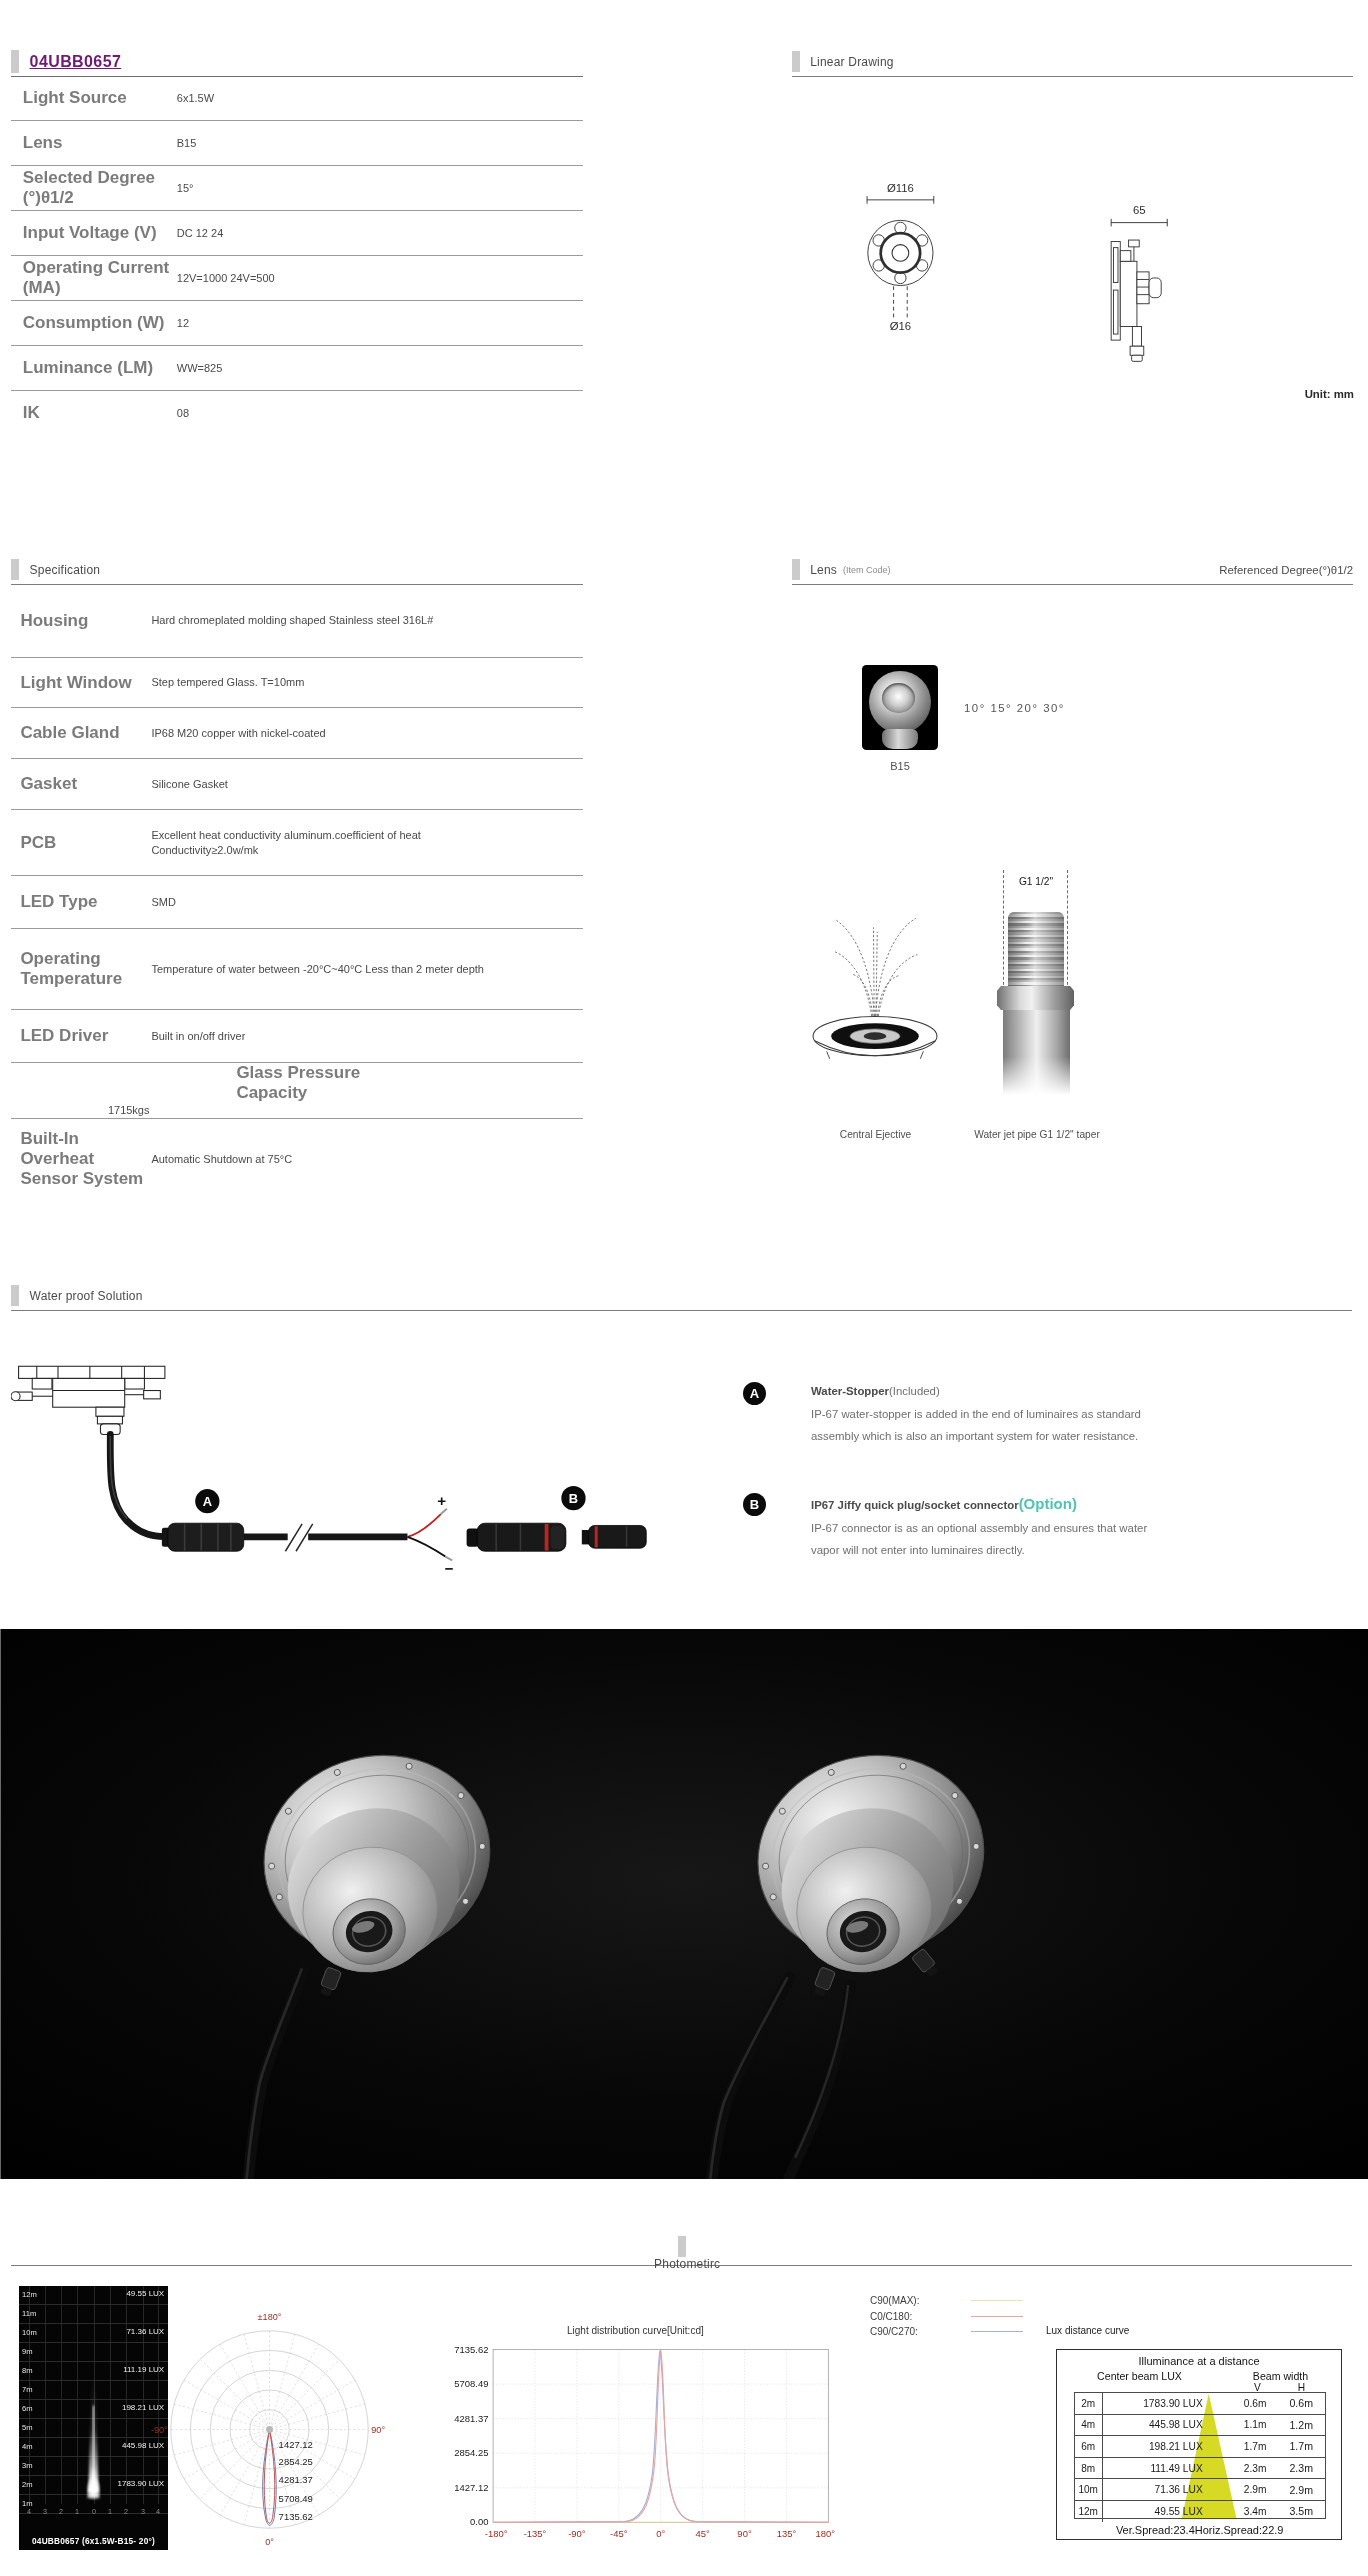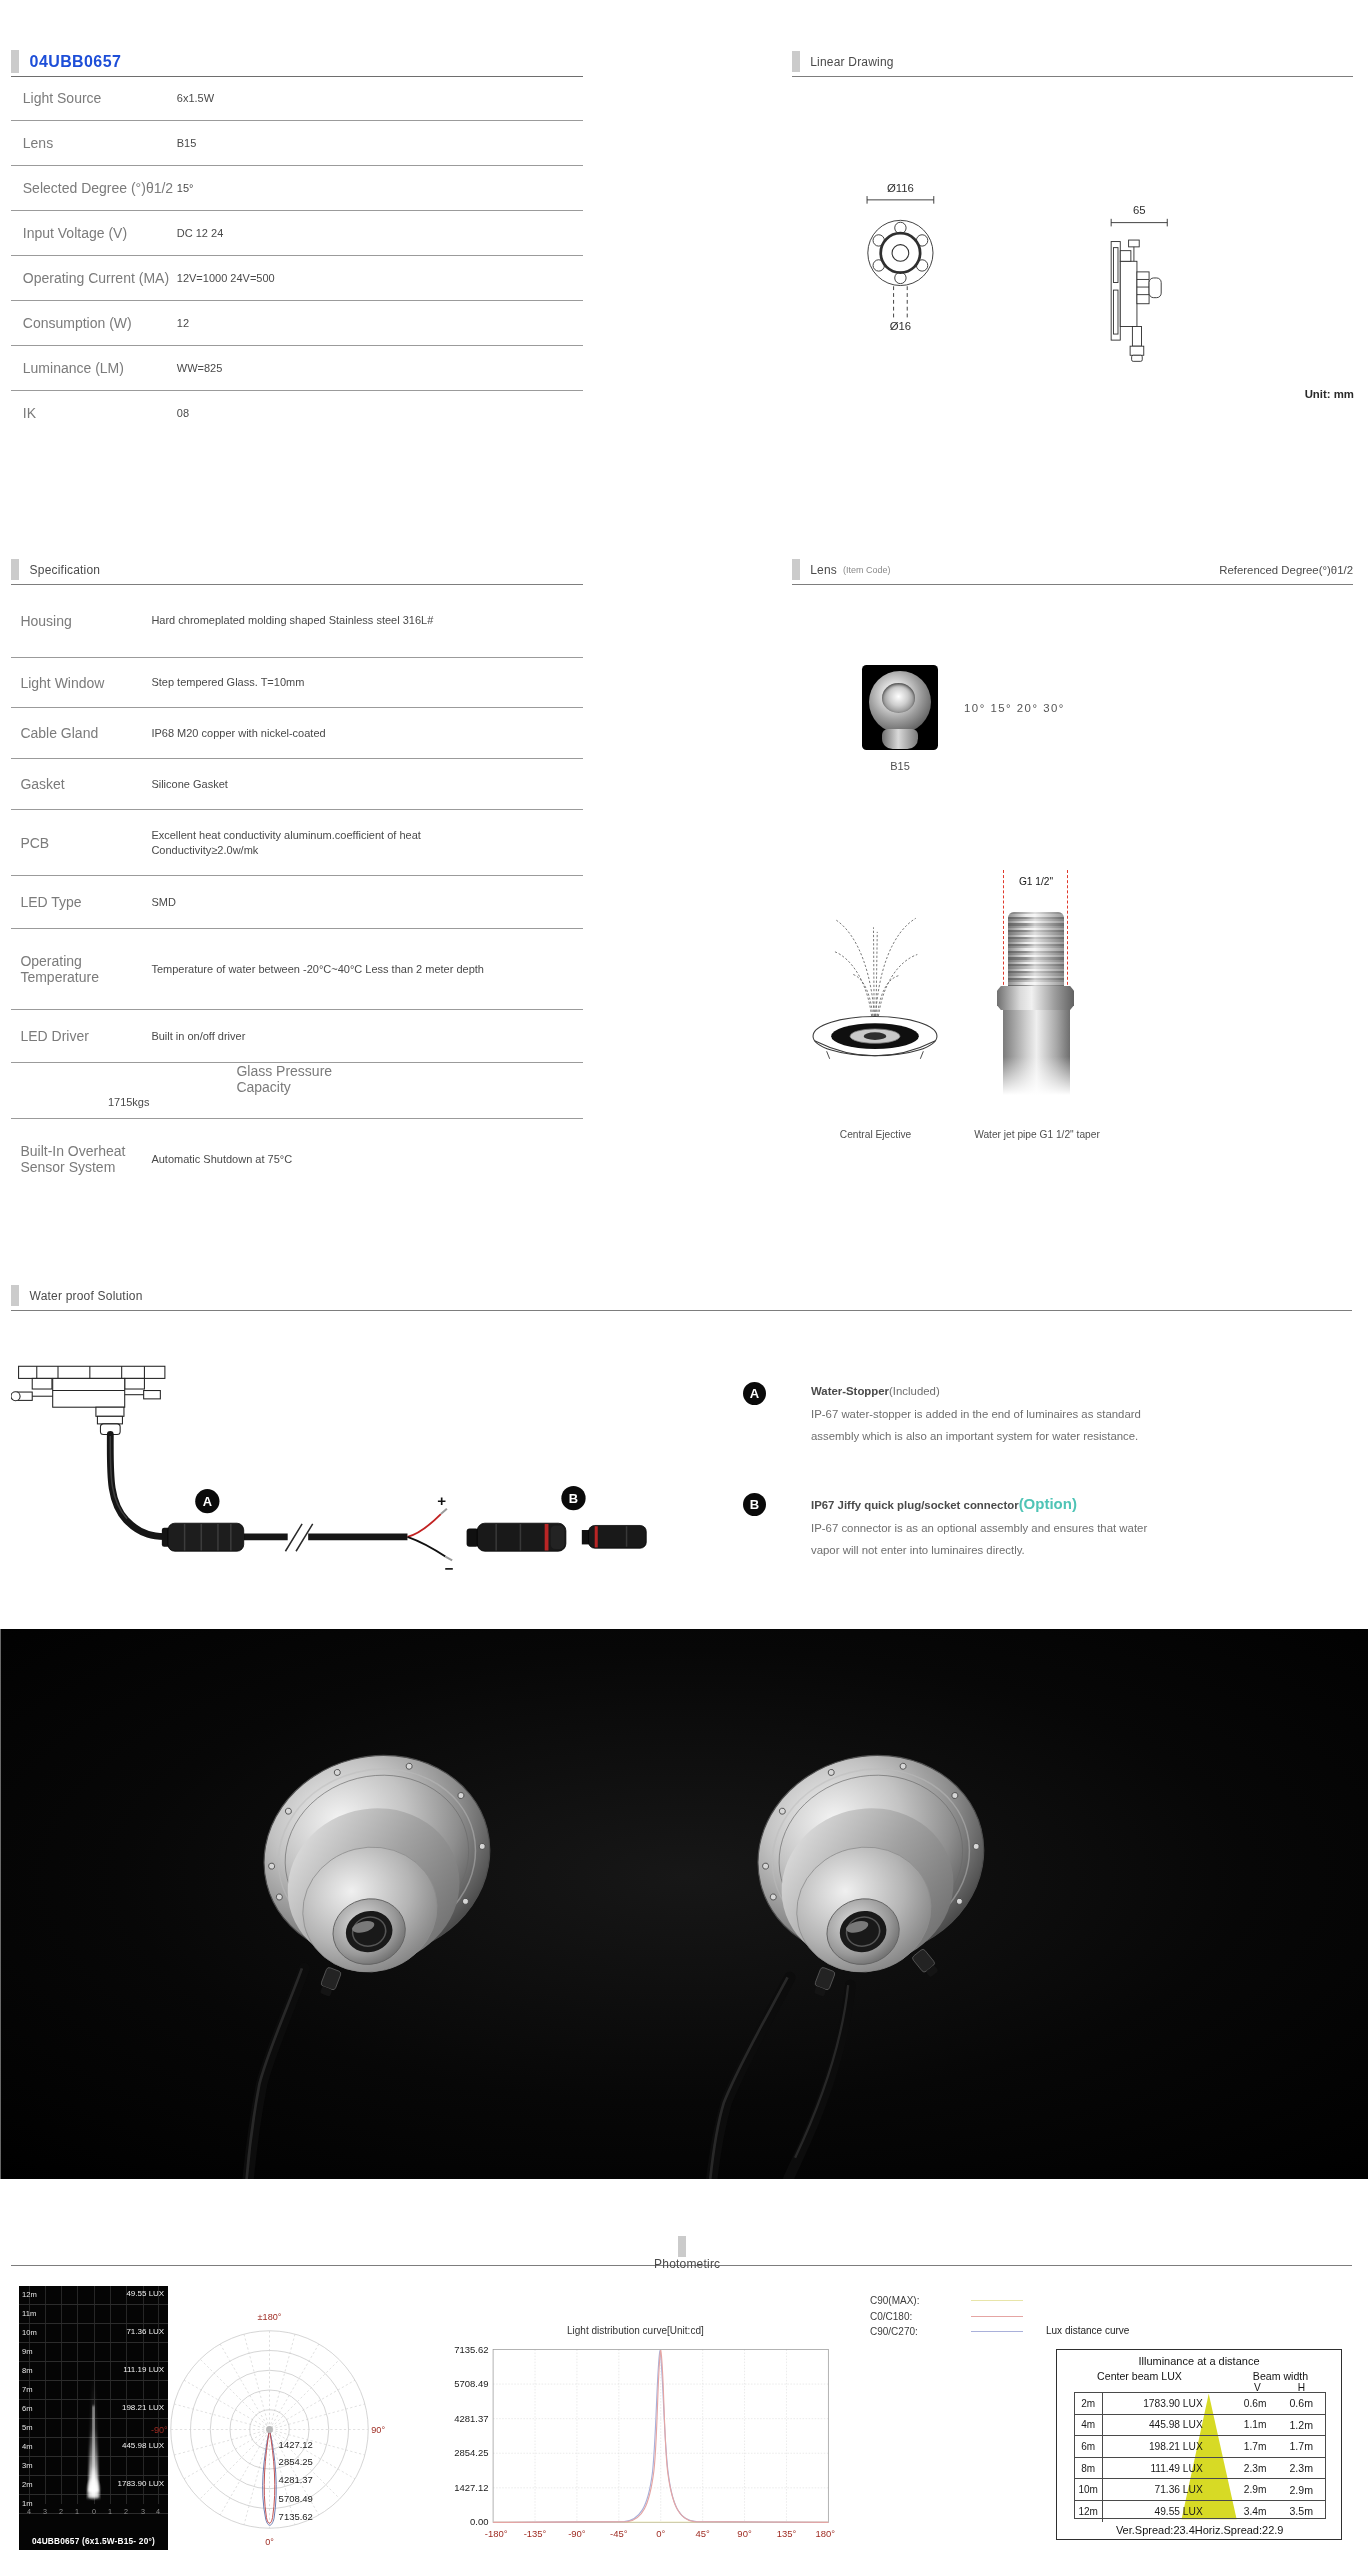--- a/index.html
+++ b/index.html
@@ -2,27 +2,27 @@
 <html style="font-size:12px"><head>
 <meta charset="utf-8">
 <style>
   html,body{margin:0;padding:0;background:#fff;}
   body{width:1369px;height:2576px;position:relative;font-family:"Liberation Sans",sans-serif;overflow:hidden;}
   .abs{position:absolute;}
   
   .sec-h{position:absolute;display:flex;align-items:center;border-bottom:1.5px solid #7d7d7d;}
   .hbar{width:7.6px;height:21px;background:#cbcbcb;flex:0 0 auto;}
   .sec-title{font-size:12px;color:#4a4a4a;margin-left:10.6px;letter-spacing:0.2px;}
-  .ptitle{font-size:16px;font-weight:bold;color:#1d4ed8;margin-left:10.6px;letter-spacing:0.4px;}
+  .ptitle{font-size:16px;font-weight:bold;color:#701a75;margin-left:10.6px;letter-spacing:0.4px;text-decoration:underline;}
   .sub{font-size:9px;color:#8a8a8a;margin-left:6px;}
   .rtitle{margin-left:auto;font-size:11.4px;color:#4a4a4a;}
   
   .tbl .r{display:flex;align-items:center;border-bottom:0.8px solid #9b9b9b;}
   .tbl .r:last-child{border-bottom:none;}
-  .tbl .l{color:#7b7b7b;font-size:14px;flex:0 0 auto;}
+  .tbl .l{color:#7b7b7b;font-size:17px;flex:0 0 auto;font-weight:bold;}
   .tbl .v{color:#494949;font-size:11px;line-height:14.4px;}
   .t1 .r{height:44px;}
   .t1 .l{width:154px;padding-left:11.4px;}
   .t2 .l{width:131px;padding-left:9px;}
   .t2 .v{width:379px;}
   .cap{position:absolute;font-size:10.2px;color:#4f4f4f;text-align:center;}
   .unit{position:absolute;font-size:11.4px;font-weight:600;color:#2a2a2a;text-align:right;}
   .deg{position:absolute;font-size:11.4px;color:#555;letter-spacing:1.5px;}
   
   .lens-img{position:absolute;background:#000;border-radius:4.5px;}

